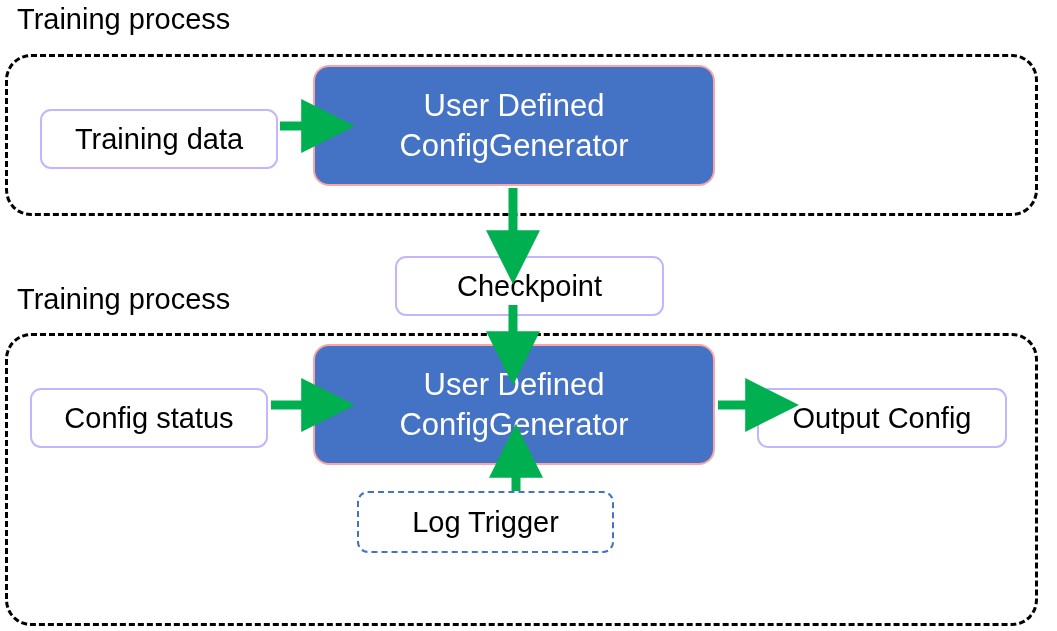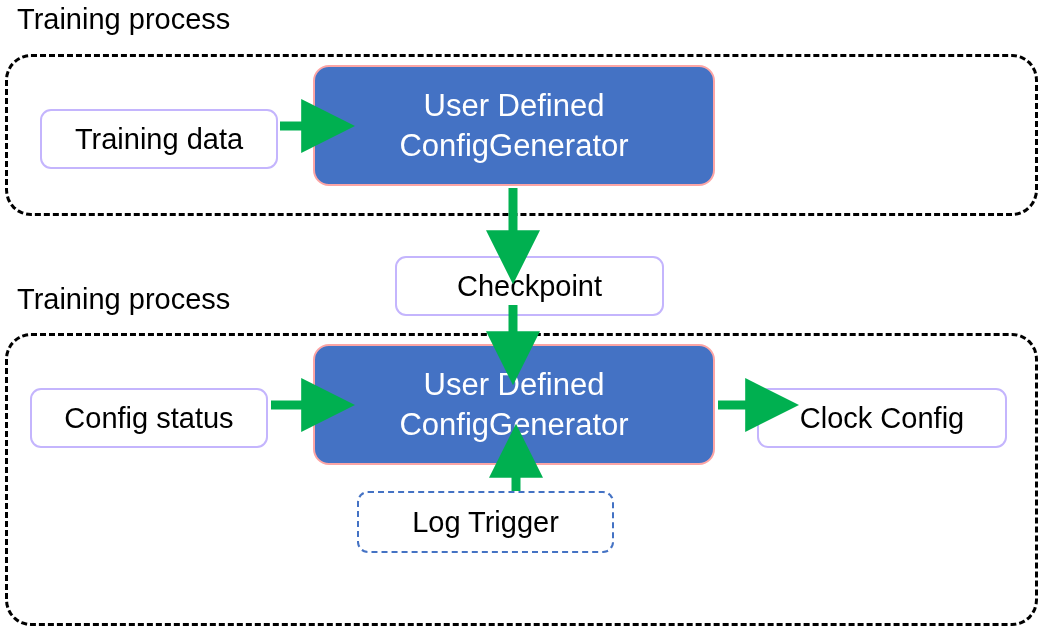--- a/index.html
+++ b/index.html
@@ -122,21 +122,21 @@
 
   <div class="node node-white" id="node-checkpoint">Checkpoint</div>
 
   <div class="node node-white" id="node-current-status">Config status</div>
 
   <div class="node node-blue" id="node-infer-cfg">
     <span class="line">User Defined</span>
     <span class="line">ConfigGenerator</span>
   </div>
 
-  <div class="node node-white" id="node-output-config">Clock Config</div>
+  <div class="node node-white" id="node-output-config">Output Config</div>
 
   <div class="node node-dashed" id="node-log-trigger">Log Trigger</div>
 
 
   <svg id="arrows" viewBox="0 0 1057 631">
     <defs>
       <marker id="ah-right" markerWidth="6" markerHeight="6" refX="0.2" refY="3" orient="auto" markerUnits="strokeWidth">
         <path d="M0,0 L6,3 L0,6 z" fill="#00B050"></path>
       </marker>
       <marker id="ah-down" markerWidth="6" markerHeight="6" refX="0.2" refY="3" orient="auto" markerUnits="strokeWidth">

